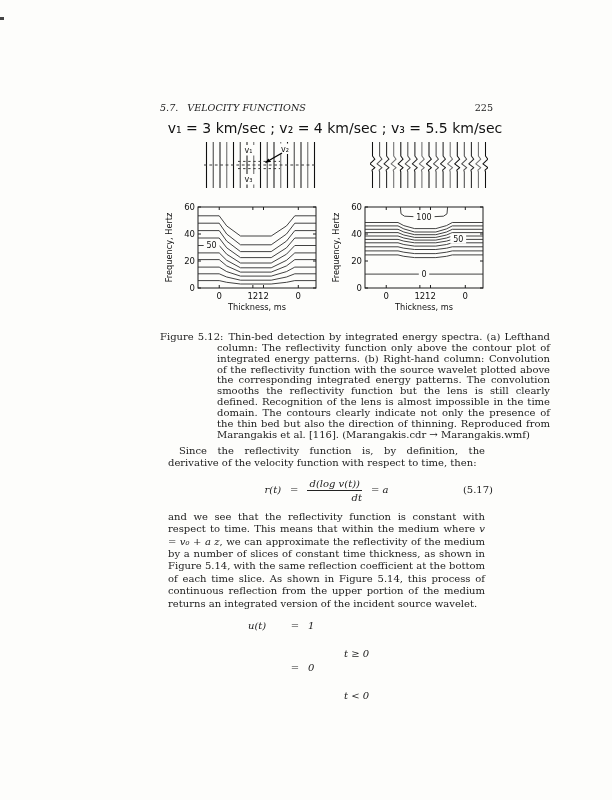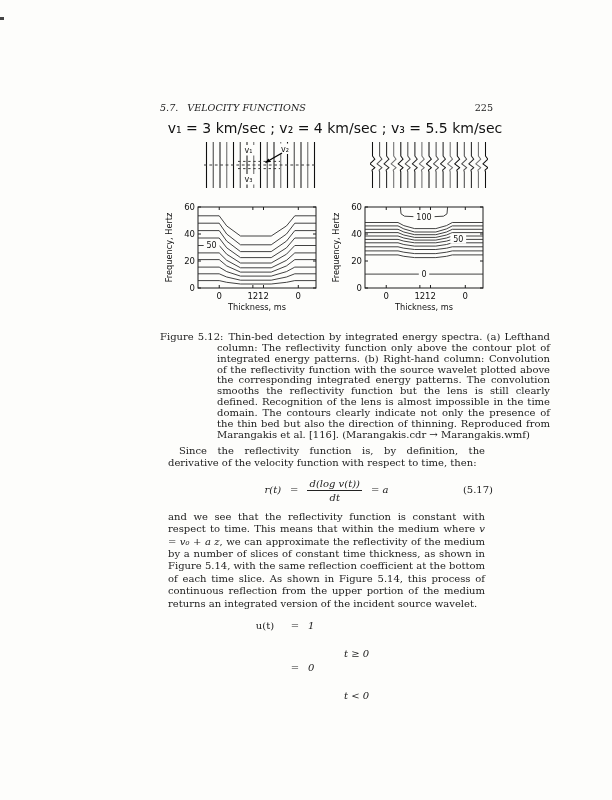--- a/index.html
+++ b/index.html
@@ -27,28 +27,28 @@
   
   .textcol{position:absolute;left:160px;top:437px;width:333px;font-size:10px;
            line-height:12.4px;text-align:justify;}
   .textcol p{margin:8px;}
   p.ind{text-indent:11px;}
   .m{font-style:italic;}
   
   .eqrow{position:relative;margin:8px 0 7px 0;text-align:center;}
   .eqrow .inner{display:inline-flex;align-items:center;font-style:italic;}
   .eqrow .rel{margin:0 9px;font-style:normal;}
-  .frac{display:inline-block;text-align:center;vertical-align:middle;line-height:11px;}
+  .frac{display:inline-block;text-align:right;vertical-align:middle;line-height:11px;}
   .frac .num{display:block;border-bottom:0.8px solid #222;padding:0 2px 1px 2px;}
   .frac .den{display:block;padding-top:1px;}
   .eqtag{position:absolute;right:0;top:50%;transform:translateY(-50%);font-style:normal;}
   
   .ustep{margin:9px 0 8px 88px;}
   .ustep .row{display:flex;line-height:13.5px;}
-  .ustep .lhs{width:34px;text-align:center;}
+  .ustep .lhs{width:34px;text-align:left;font-style:italic;}
   .ustep .eq{width:26px;text-align:center;}
   .ustep .val{width:12px;font-style:italic;}
   .ustep .cond{margin-left:24px;font-style:italic;margin-top:28px;}
   .artifact{position:absolute;left:0;top:17px;width:4px;height:3px;background:#444;}
 </style>
 </head>
 <body>
 
 <div class="page">
   <div class="artifact"></div>

